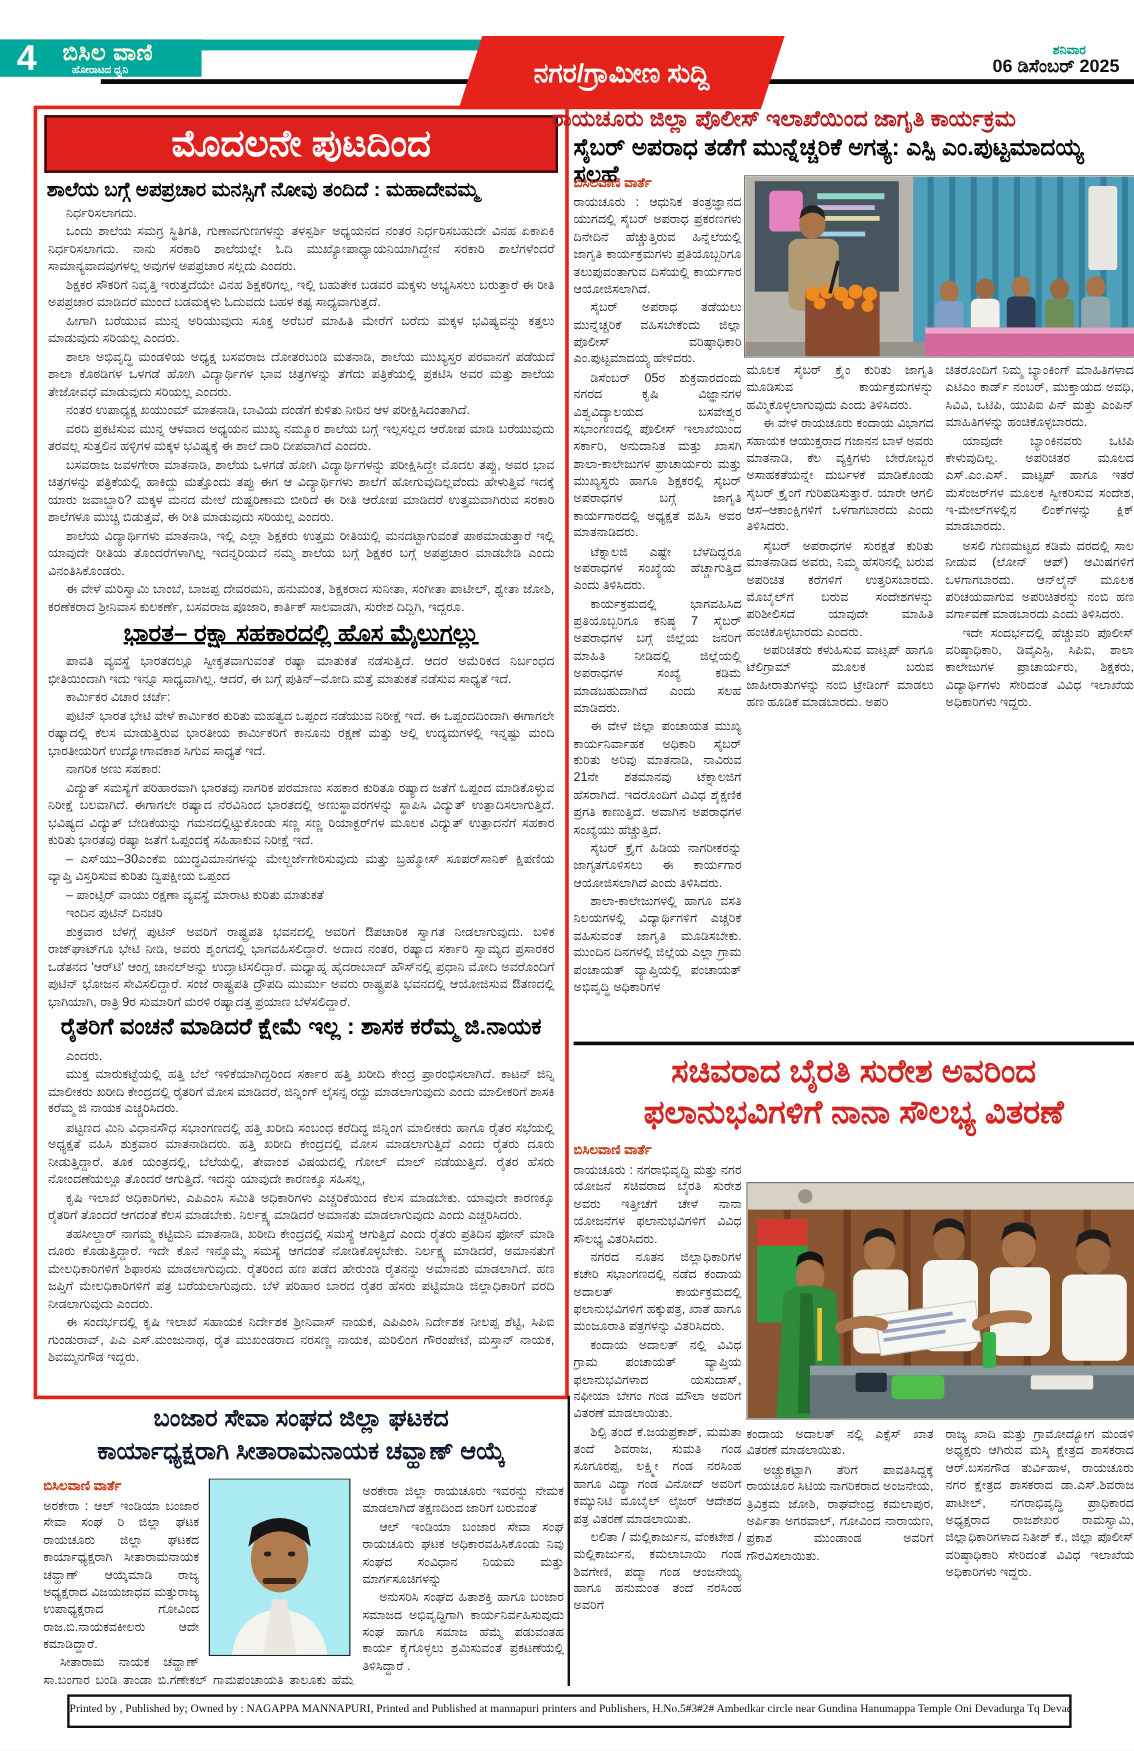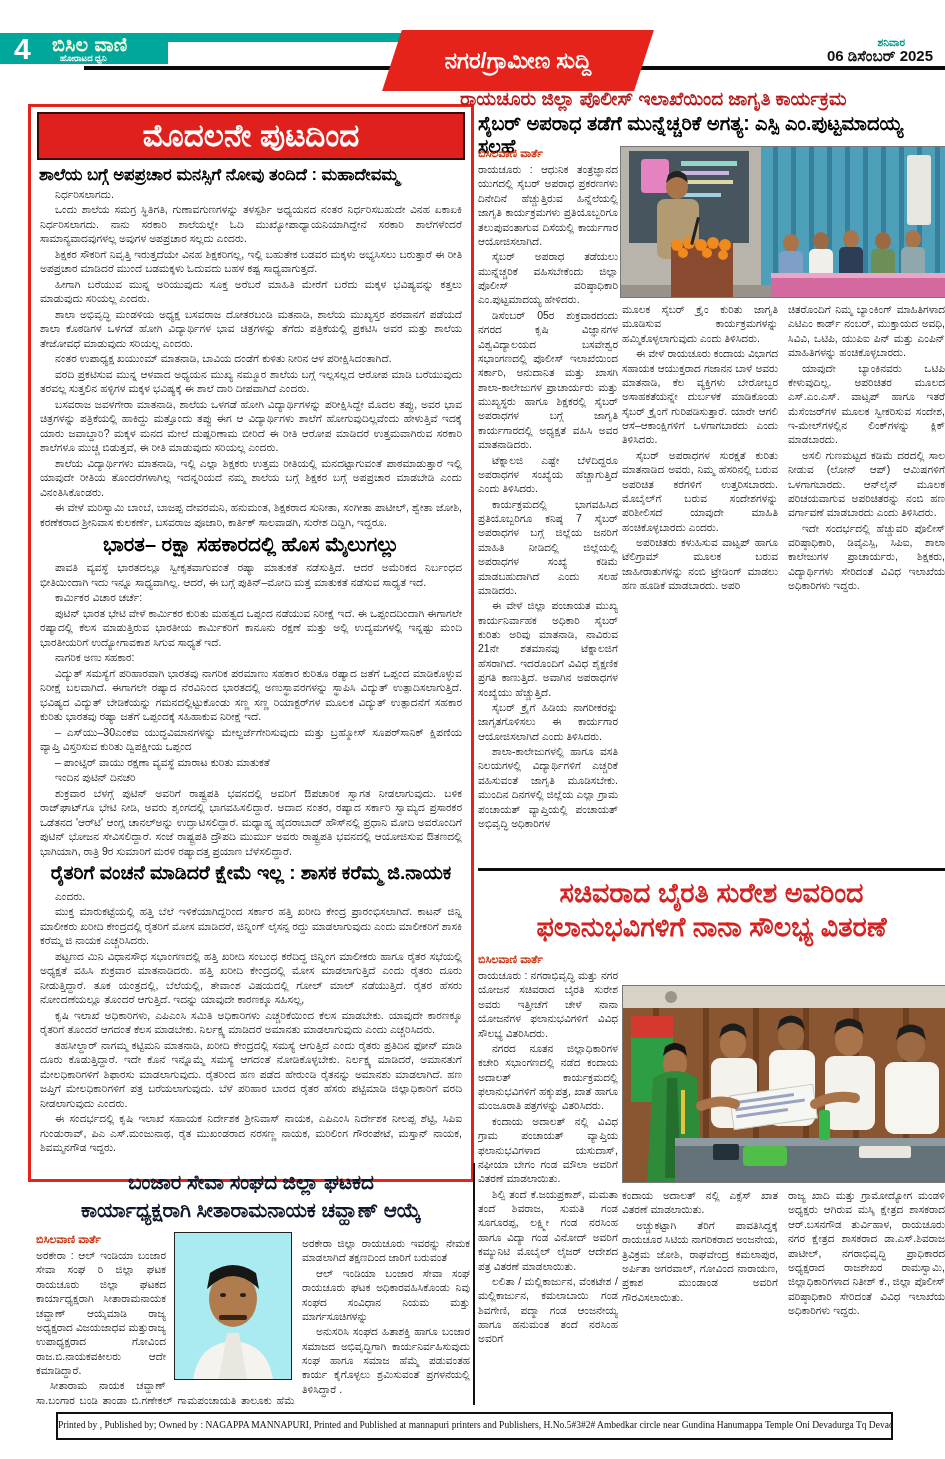--- a/index.html
+++ b/index.html
@@ -15,27 +15,27 @@
   .section-banner{position:absolute;left:392px;top:30px;width:252px;height:61px;background:#e5231b;transform:skewX(-18deg);z-index:3;}
   .section-banner span{display:block;transform:skewX(18deg);color:#ffffff;font-weight:bold;font-size:22px;text-align:center;line-height:61px;}
   .mast-day{position:absolute;right:40px;top:36px;font-size:10.5px;font-weight:bold;color:#00978c;}
   .mast-date{position:absolute;right:12px;top:47px;font-size:15px;font-weight:bold;color:#111;}
   
   .col{position:absolute;overflow:hidden;text-align:justify;font-size:10.5px;line-height:1.37;color:#222;}
   .col p{margin:0 0 1px 0;text-indent:14px;}
   .col p:first-child{text-indent:0;}
   .byline{color:#c53310;font-weight:bold;font-size:11px;margin:0 0 3px 0;text-indent:0 !important;}
   
-  .lead-box{position:absolute;left:28px;top:104px;width:440px;height:1072px;border:3px solid #e5231b;background:#fff;overflow:hidden;}
+  .lead-box{position:absolute;left:28px;top:88px;width:440px;height:1072px;border:3px solid #e5231b;background:#fff;overflow:hidden;}
   .lead-banner{margin:5px 6px 4px 6px;background:#e0201d;border:2px solid #3a0a08;color:#ffffff;
                font-weight:bold;font-size:31px;text-align:center;line-height:44px;height:44px;}
   .lead-sub1{margin:2px 8px 2px 8px;font-size:16.5px;font-weight:bold;color:#000;line-height:1.25;}
   .lead-body{margin:0 9px;text-align:justify;font-size:10.6px;line-height:1.37;color:#222;}
   .lead-body p{margin:0 0 1px 0;text-indent:15px;}
-  .lead-sub2{margin:4px 8px;text-align:center;font-size:20px;font-weight:bold;color:#000;}
+  .lead-sub2{margin:4px 8px;text-align:center;font-size:20px;font-weight:bold;color:#000;text-decoration:underline;}
   .lead-sub3{margin:4px 4px;text-align:center;font-size:19px;font-weight:bold;color:#000;line-height:1.2;}
   
   .kicker{position:absolute;left:460px;top:88px;width:467px;font-size:18.5px;font-weight:bold;color:#b91c1c;}
   .headline1{position:absolute;left:478px;top:112px;width:467px;font-size:19.5px;font-weight:bold;color:#000;}
   .rule-h{position:absolute;background:#0c0c0c;}
   .red-head{position:absolute;left:478px;width:467px;text-align:center;font-weight:bold;color:#d42321;font-size:27px;}
   .photo{position:absolute;border:1px solid #777;overflow:hidden;}
   .vert-rule{position:absolute;left:473px;top:1163px;width:2px;height:242px;background:#111;}
   
   .banjara-head{position:absolute;left:30px;width:442px;text-align:center;font-size:20px;font-weight:bold;color:#0f172a;line-height:1.25;}
@@ -286,18 +286,18 @@
     </div>
     <p class="byline">ಬಿಸಿಲವಾಣಿ ವಾರ್ತೆ</p>
     <div>
         <p>ಅರಕೇರಾ : ಆಲ್ ಇಂಡಿಯಾ ಬಂಜಾರ ಸೇವಾ ಸಂಘ ರಿ ಜಿಲ್ಲಾ ಘಟಕ ರಾಯಚೂರು ಜಿಲ್ಲಾ ಘಟಕದ ಕಾರ್ಯಾಧ್ಯಕ್ಷರಾಗಿ ಸೀತಾರಾಮನಾಯಕ ಚವ್ಹಾಣ್ ಆಯ್ಕೆಮಾಡಿ ರಾಜ್ಯ ಅಧ್ಯಕ್ಷರಾದ ವಿಜಯಜಾಧವ ಮತ್ತುರಾಜ್ಯ ಉಪಾಧ್ಯಕ್ಷರಾದ ಗೋವಿಂದ ರಾಜ.ಬಿ.ನಾಯಕವಕೀಲರು ಆದೇ ಕಮಾಡಿದ್ದಾರೆ.</p>
         <p>ಸೀತಾರಾಮ ನಾಯಕ ಚವ್ಹಾಣ್ ಸಾ.ಬಂಗಾರ ಬಂಡಿ ತಾಂಡಾ ಬಿ.ಗಣೇಕಲ್ ಗ್ರಾಮಪಂಚಾಯತಿ ತಾಲೂಕು ಹೆಮ್ಮೆ ಪಡುವಂತಹ ಕಾರ್ಯ ಕೈಗೊಳ್ಳಲು ಶ್ರಮಿಸುವಂತೆ ಪ್ರಕಟಣೆಯಲ್ಲಿ ತಿಳಿಸಿದ್ದಾರೆ .</p>
       </div>
   </div>
   <div class="col" style="left:302px;top:1236px;width:168px;height:168px;">
       <p>ಅರಕೇರಾ ಜಿಲ್ಲಾ ರಾಯಚೂರು ಇವರನ್ನು ನೇಮಕ ಮಾಡಲಾಗಿದೆ ತಕ್ಷಣದಿಂದ ಜಾರಿಗೆ ಬರುವಂತೆ</p>
       <p>ಆಲ್ ಇಂಡಿಯಾ ಬಂಜಾರ ಸೇವಾ ಸಂಘ ರಾಯಚೂರು ಘಟಕ ಅಧಿಕಾರವಹಿಸಿಕೊಂಡು ನಿವು ಸಂಘದ ಸಂವಿಧಾನ ನಿಯಮ ಮತ್ತು ಮಾರ್ಗಸೂಚಿಗಳನ್ನು</p>
-      <p>ಅನುಸರಿಸಿ ಸಂಘದ ಹಿತಾಶಕ್ತಿ ಹಾಗೂ ಬಂಜಾರ ಸಮಾಜದ ಅಭಿವೃದ್ಧಿಗಾಗಿ ಕಾರ್ಯನಿರ್ವಹಿಸುವುದು ಸಂಘ ಹಾಗೂ ಸಮಾಜ ಹೆಮ್ಮೆ ಪಡುವಂತಹ ಕಾರ್ಯ ಕೈಗೊಳ್ಳಲು ಶ್ರಮಿಸುವಂತೆ ಪ್ರಗಳನೆಯಲ್ಲಿ ತಿಳಿಸಿದ್ದಾರೆ .</p>
+      <p>ಅನುಸರಿಸಿ ಸಂಘದ ಹಿತಾಶಕ್ತಿ ಹಾಗೂ ಬಂಜಾರ ಸಮಾಜದ ಅಭಿವೃದ್ಧಿಗಾಗಿ ಕಾರ್ಯನಿರ್ವಹಿಸುವುದು ಸಂಘ ಹಾಗೂ ಸಮಾಜ ಹೆಮ್ಮೆ ಪಡುವಂತಹ ಕಾರ್ಯ ಕೈಗೊಳ್ಳಲು ಶ್ರಮಿಸುವಂತೆ ಪ್ರಕಟಣೆಯಲ್ಲಿ ತಿಳಿಸಿದ್ದಾರೆ .</p>
     </div>
 
   <div class="footer-box">Printed by , Published by; Owned by : NAGAPPA MANNAPURI, Printed and Published at mannapuri printers and Publishers, H.No.5#3#2# Ambedkar circle near Gundina Hanumappa Temple Oni Devadurga Tq Devadurga dist Raichur 584111 Editor: NAGAPPA MANNAPURI</div>
 
 </div>
 
 </body></html>

